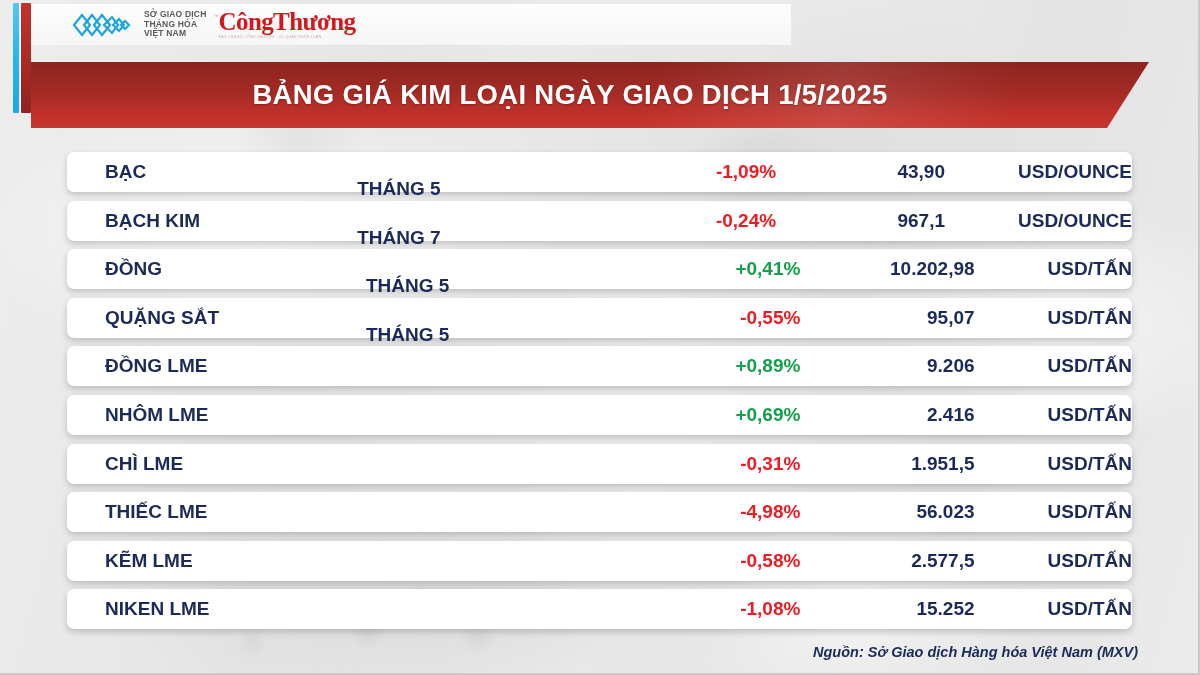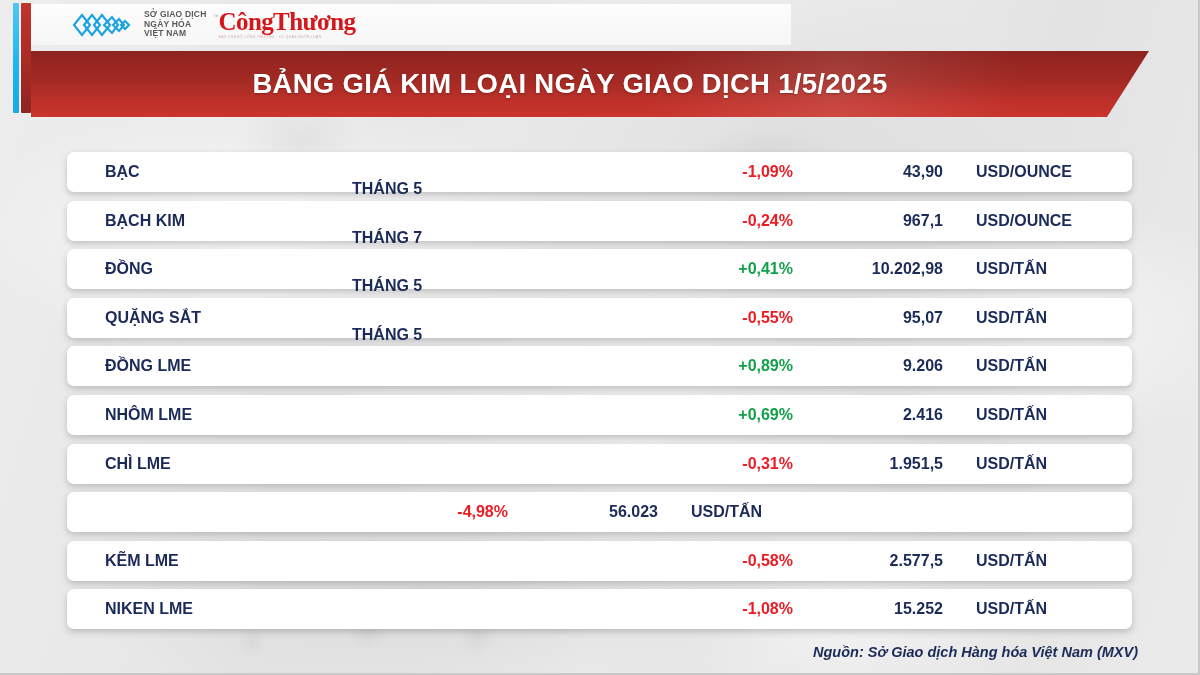--- a/index.html
+++ b/index.html
@@ -74,21 +74,21 @@
     font-weight:bold; font-size:25px; line-height:25px;
     color:#d5171b; letter-spacing:-.6px; white-space:nowrap;
   }
   .ct-sub {
     font-size:3.4px; line-height:5px; color:#c9a9a9;
     letter-spacing:.35px; white-space:nowrap; margin-top:1px;
   }
 
   
   .banner {
-    position:absolute; left:31px; top:51px; width:1118px; height:66px;
+    position:absolute; left:31px; top:62px; width:1118px; height:66px;
     background:linear-gradient(180deg,#8d231f 0%,#a42a24 45%,#bf312a 78%,#c9352d 100%);
     clip-path:polygon(0 0, 1118px 0, 1076px 66px, 0 66px);
     display:flex; align-items:center; justify-content:center;
   }
   .banner::after {
     content:""; position:absolute; inset:0;
     background:linear-gradient(98deg, rgba(255,255,255,0) 55%, rgba(255,255,255,.10) 72%, rgba(255,255,255,0) 88%);
     pointer-events:none;
   }
   .banner-title {
@@ -100,22 +100,23 @@
 
   
   .table { position:absolute; left:67px; top:152px; width:1065px; }
   .row {
     position:relative;
     height:40px; margin-bottom:8.6px;
     background:#ffffff; border-radius:7px;
     box-shadow:0 3px 6px rgba(90,90,90,.30);
     display:flex; align-items:center;
     color:#1b2a58;
-    font-weight:bold; font-size:16px;
+    font-weight:bold; font-size:19px;
     white-space:nowrap;
+    gap:40px;
   }
   .c-name  { width:285px; padding-left:38px; }
   .c-month { width:253px;margin-top:34px; }
   .c-pct   { width:188px; text-align:right; }
   .c-price { width:150px; text-align:right; }
   .c-unit  { flex:1; padding-left:33px; }
 
   .up   { color:#13a04a; }
   .down { color:#ed1c24; }
 
@@ -146,21 +147,21 @@
             <path d="M13 15 L21 5 L29 15 L21 25 Z"></path>
             <path d="M23 15 L31 5 L39 15 L31 25 Z"></path>
             <path d="M33 15 L41 7 L47 15 L41 23 Z"></path>
             <path d="M42 15 L48 9 L53 15 L48 21 Z"></path>
             <path d="M50 15 L54 11 L58 15 L54 19 Z"></path>
           </g>
         </svg>
       </span>
       <span class="logo-words">
         <span>SỞ GIAO DỊCH</span>
-        <span>NGÀY HÓA</span>
+        <span>THÁNG HÓA</span>
         <span>VIỆT NAM</span>
       </span>
       <span class="logo-tm">™</span>
     </div>
 
     <div class="ct-logo">
       <span class="ct-main">CôngThương</span>
       <span class="ct-sub">BÁO CỦA BỘ CÔNG THƯƠNG  ·  CO QUAN NGÔN LUẬN</span>
     </div>
   </div>
@@ -221,20 +222,21 @@
 
     <div class="row">
       <span class="c-name">CHÌ LME</span>
       <span class="c-month"></span>
       <span class="c-pct down">-0,31%</span>
       <span class="c-price">1.951,5</span>
       <span class="c-unit">USD/TẤN</span>
     </div>
 
     <div class="row">
+      <span class="c-name">THIẾC LME</span>
       <span class="c-month"></span>
       <span class="c-pct down">-4,98%</span>
       <span class="c-price">56.023</span>
       <span class="c-unit">USD/TẤN</span>
     </div>
 
     <div class="row">
       <span class="c-name">KẼM LME</span>
       <span class="c-month"></span>
       <span class="c-pct down">-0,58%</span>

